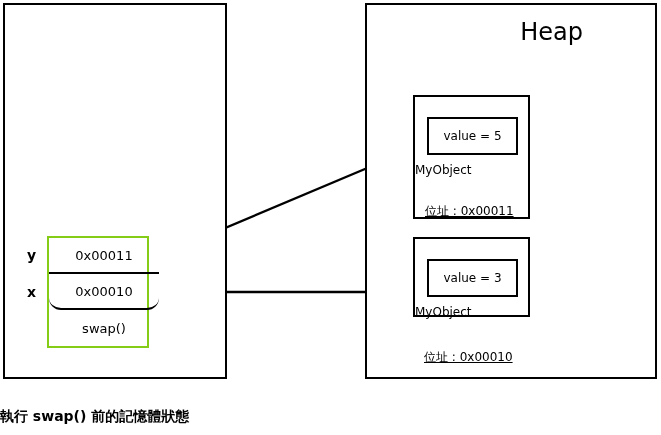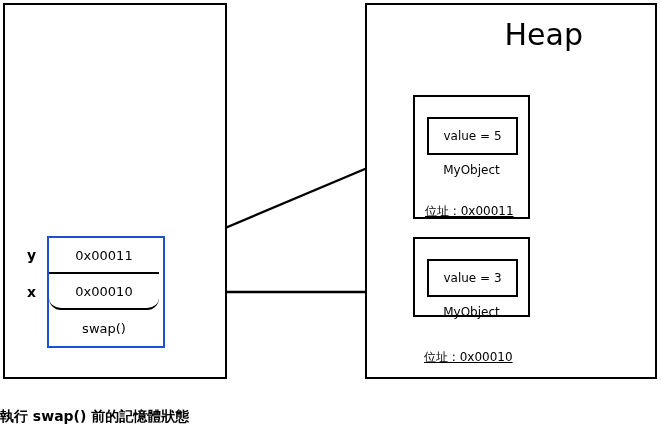--- a/index.html
+++ b/index.html
@@ -25,37 +25,37 @@
     position: absolute;
     border: 2px solid #000;
     box-sizing: border-box;
     background: #fff;
   }
   #stack-region { left: 3px; top: 3px; width: 224px; height: 376px; }
   #heap-region  { left: 365px; top: 3px; width: 292px; height: 376px; }
 
   .region-title {
     position: absolute;
-    font-size: 30px;
+    font-size: 24px;
     font-weight: 400;
     line-height: 1;
     white-space: nowrap;
     letter-spacing: 0px;
   }
   #stack-title { right: 22px; top: 20px; }
   #heap-title  { right: 78px; top: 20px; }
 
   
   #stack-frame {
     position: absolute;
     left: 47px;
     top: 236px;
-    width: 118px;
+    width: 102px;
     height: 112px;
-    border: 2px solid #1d4ed8;
+    border: 2px solid #84cc16;
     box-sizing: border-box;
     background: #fff;
   }
   .frame-cell {
     position: absolute;
     left: 0;
     width: 110px;
     height: 36px;
     display: flex;
     align-items: center;
@@ -100,21 +100,20 @@
     align-items: center;
     justify-content: center;
     font-size: 12px;
     background: #fff;
   }
   .object-name {
     position: absolute;
     left: 0;
     top: 66px;
     width: 113px;
-    text-align: center;
     font-size: 12px;
   }
   .addr-label {
     position: absolute;
     font-size: 12px;
     white-space: nowrap;
     text-decoration: underline;
     line-height: 1;
   }
   #addr-1 { left: 425px; top: 205px; }

